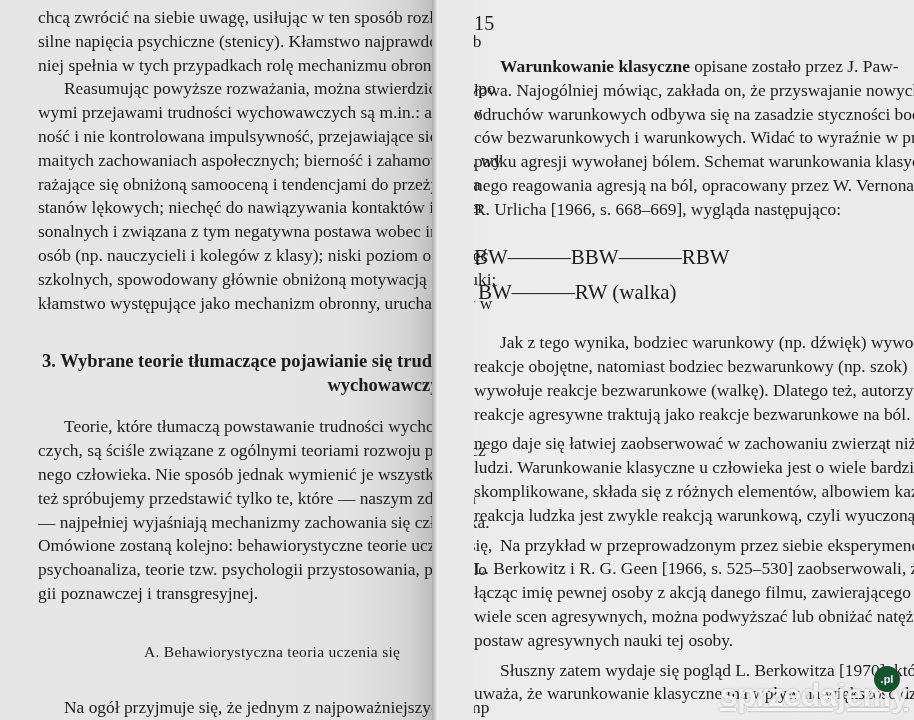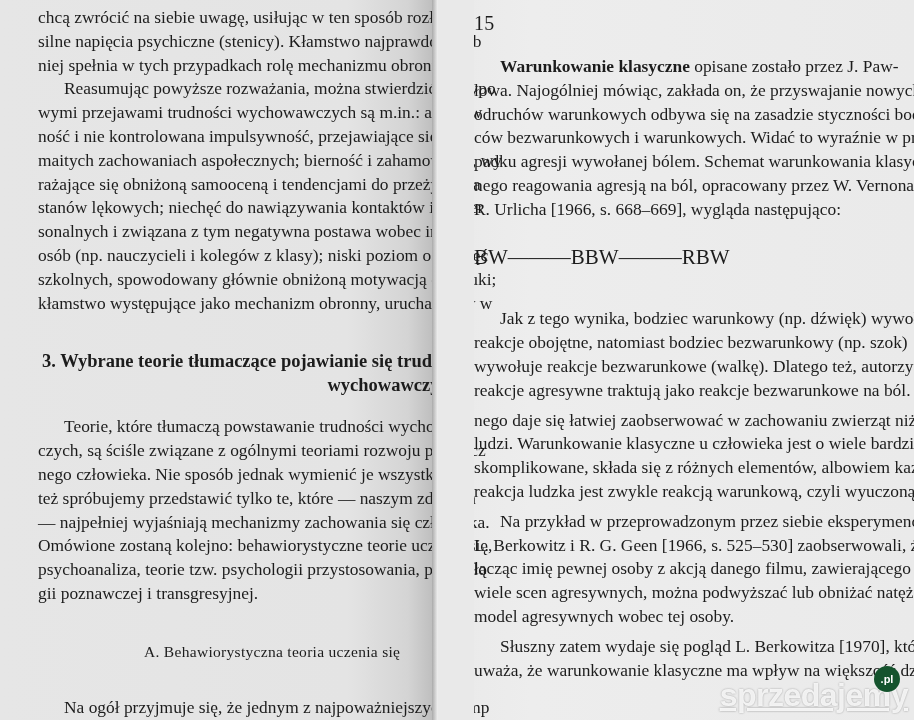--- a/index.html
+++ b/index.html
@@ -129,20 +129,21 @@
     <p class="line">ców bezwarunkowych i warunkowych. Widać to wyraźnie w przy-</p>
     <p class="line">padku agresji wywołanej bólem. Schemat warunkowania klasycz-</p>
     <p class="line">nego reagowania agresją na ból, opracowany przez W. Vernona i</p>
     <p class="line">R. Urlicha [1966, s. 668–669], wygląda następująco:</p>
   </div>
 
   <div style="height:24px"></div>
   <div>
     <p class="scheme" style="padding-right:18px;">BW———BBW———RBW</p>
     <div style="height:12px"></div>
+    <p class="scheme" style="padding-left:4px;">BW———RW (walka)</p>
   </div>
   <div style="height:26px"></div>
 
   <div>
     <p class="line indent">Jak z tego wynika, bodziec warunkowy (np. dźwięk) wywołuje</p>
     <p class="line">reakcje obojętne, natomiast bodziec bezwarunkowy (np. szok)</p>
     <p class="line">wywołuje reakcje bezwarunkowe (walkę). Dlatego też, autorzy</p>
     <p class="line">reakcje agresywne traktują jako reakcje bezwarunkowe na ból.</p>
   </div>
   <div style="height:6px"></div>
@@ -151,21 +152,21 @@
     <p class="line">ludzi. Warunkowanie klasyczne u człowieka jest o wiele bardziej</p>
     <p class="line">skomplikowane, składa się z różnych elementów, albowiem każda</p>
     <p class="line">reakcja ludzka jest zwykle reakcją warunkową, czyli wyuczoną.</p>
   </div>
   <div style="height:6px"></div>
   <div>
     <p class="line indent">Na przykład w przeprowadzonym przez siebie eksperymencie</p>
     <p class="line">L. Berkowitz i R. G. Geen [1966, s. 525–530] zaobserwowali, że</p>
     <p class="line">łącząc imię pewnej osoby z akcją danego filmu, zawierającego</p>
     <p class="line">wiele scen agresywnych, można podwyższać lub obniżać natężenie</p>
-    <p class="line">model agresywnych wobec tej osoby.</p>
+    <p class="line">postaw agresywnych nauki tej osoby.</p>
   </div>
   <div style="height:6px"></div>
   <div>
     <p class="line indent">Słuszny zatem wydaje się pogląd L. Berkowitza [1970], który</p>
     <p class="line">uważa, że warunkowanie klasyczne ma wpływ na większość dzia-</p>
 
   </div>
 
 </div>
 

